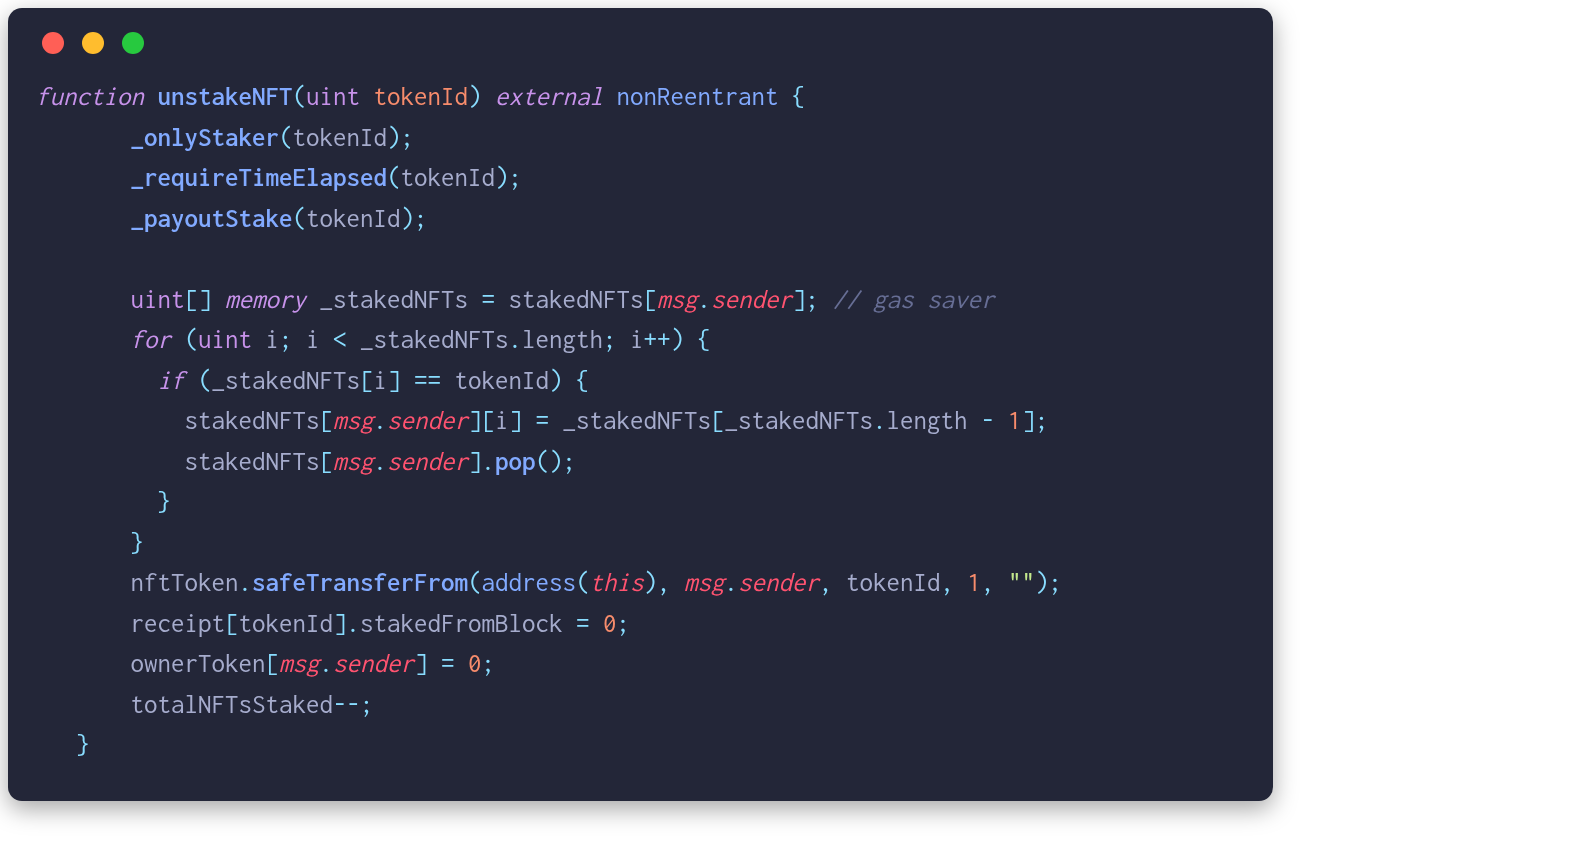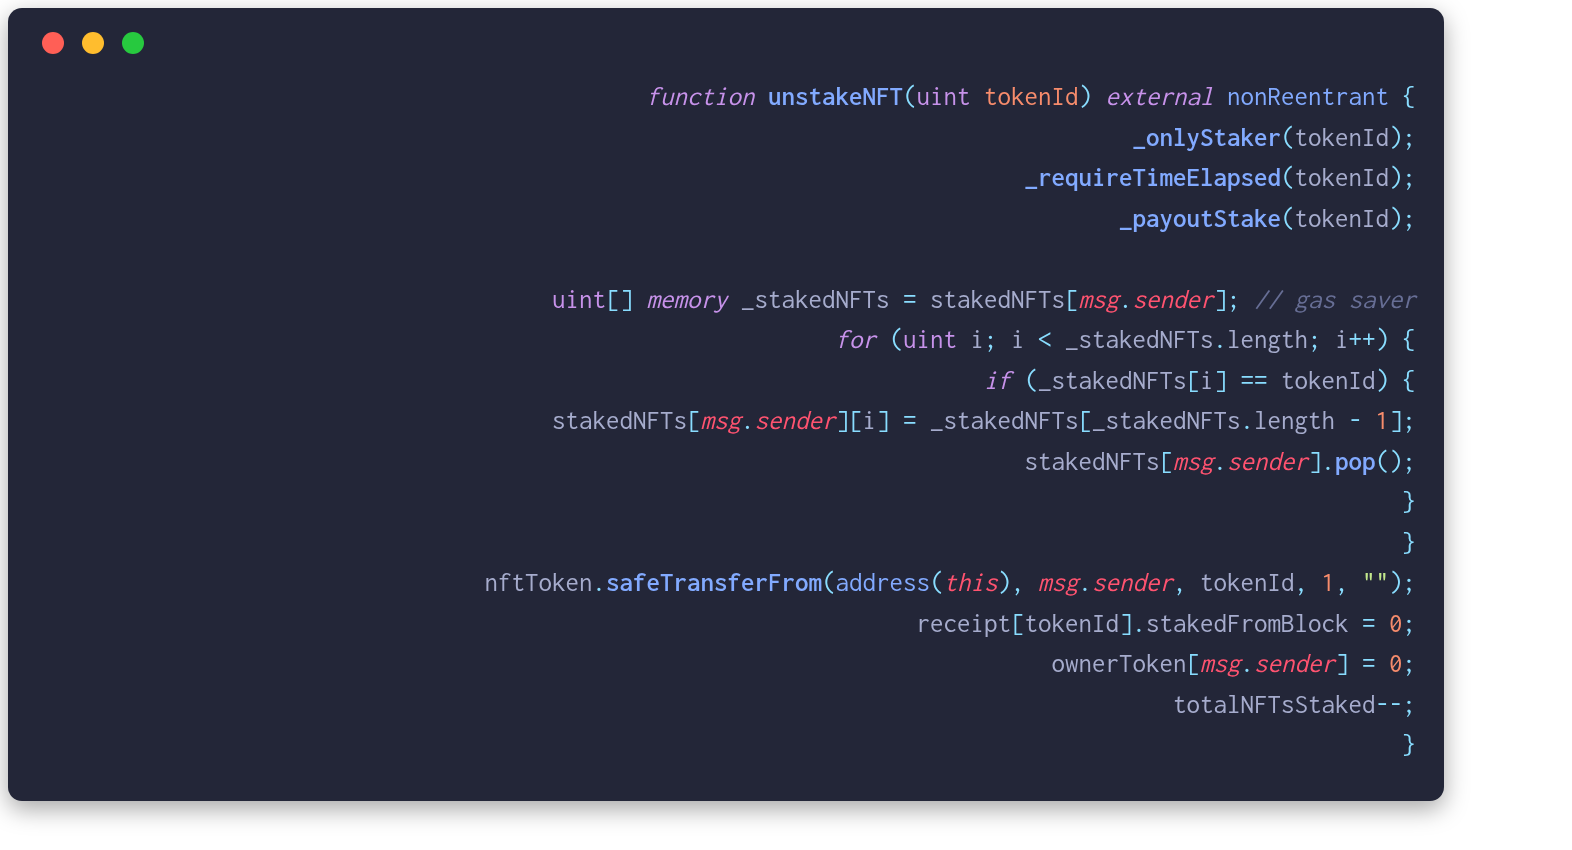--- a/index.html
+++ b/index.html
@@ -8,25 +8,24 @@
     width: 1572px;
     height: 850px;
     display: flex;
     align-items: flex-start;
     justify-content: flex-start;
     font-family: "SF Mono", "Monaco", "Inconsolata", "Fira Code", "Consolas", monospace;
   }
   .window {
     background: #232638;
     border-radius: 14px;
-    width: 1436px;
+    width: 1265px;
     margin: 8px;
     padding: 24px 28px 36px 28px;
     box-shadow: 0 8px 24px rgba(0,0,0,0.35);
-    text-align: right;
   }
   .titlebar {
     display: flex;
     gap: 18px;
     margin-bottom: 22px;
     padding-left: 6px;
   }
   .dot {
     width: 22px;
     height: 22px;

